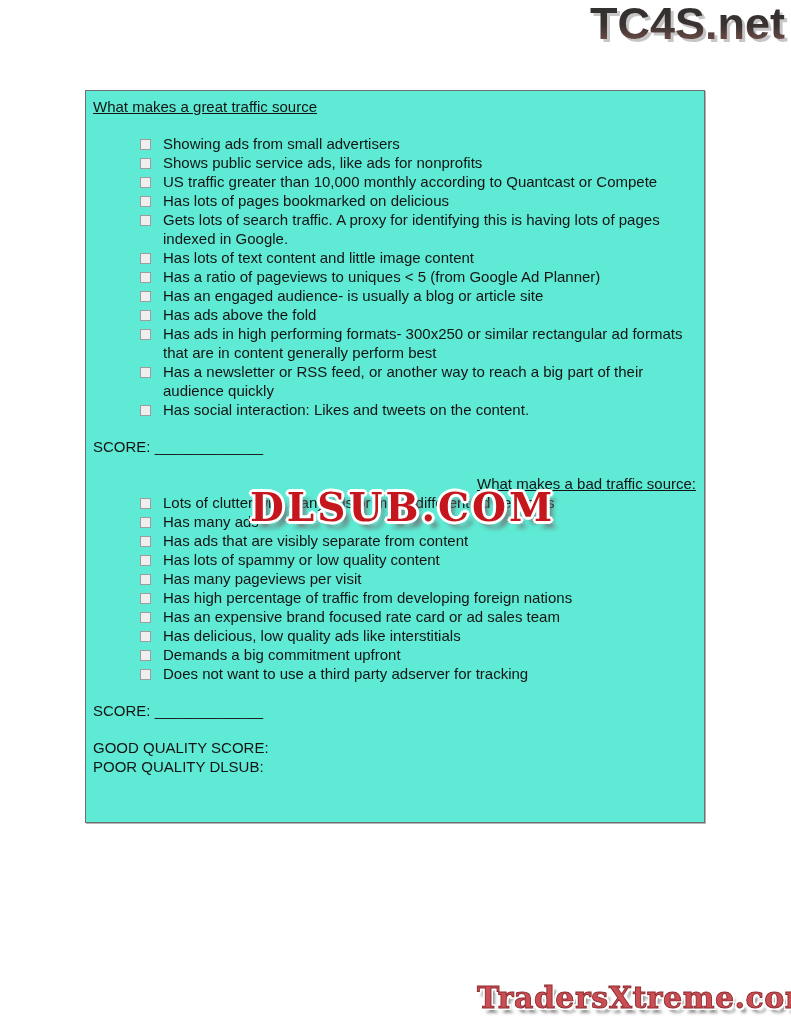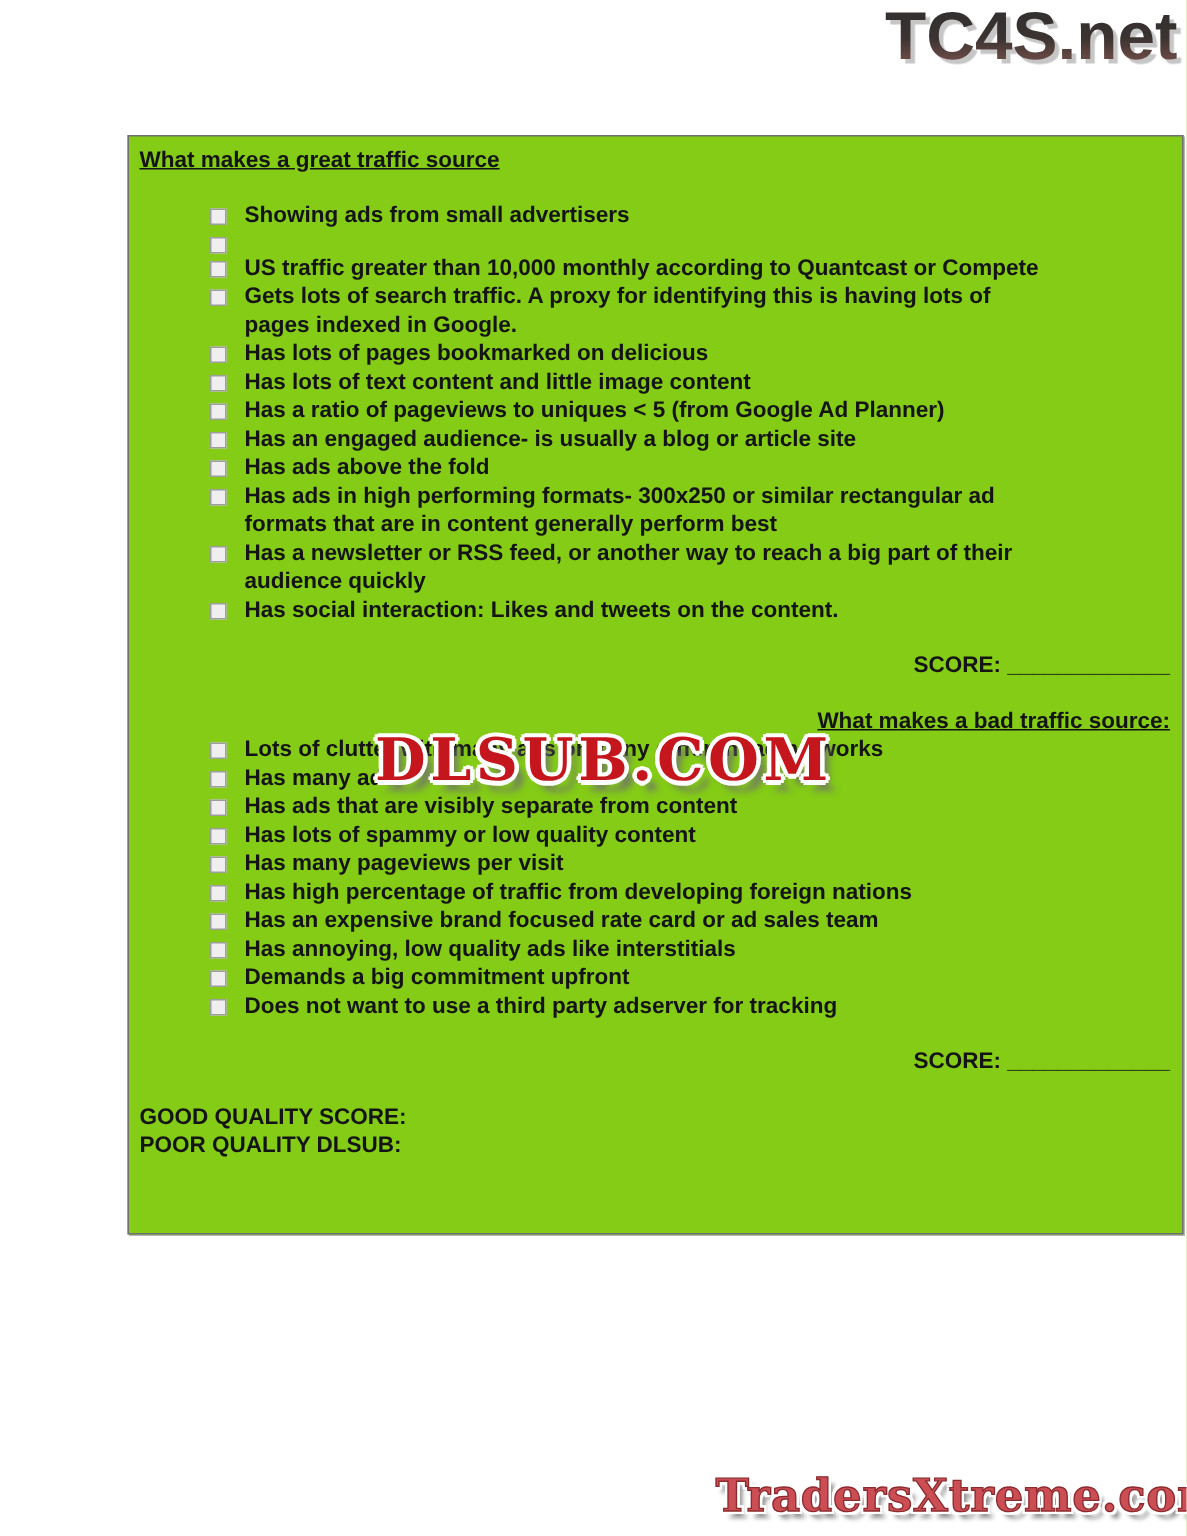--- a/index.html
+++ b/index.html
@@ -30,30 +30,29 @@
     background-clip: text;
     color: transparent;
     filter: drop-shadow(3px 3px 0.5px #c6c6c6);
   }
 
   
   .doc-box {
     position: absolute;
     left: 85px;
     top: 90px;
-    width: 704px;
+    width: 620px;
     height: 733px;
     box-sizing: border-box;
-    background: #84cc16;
+    background: #5eead4;
     border: 1px solid #6f6f6f;
     box-shadow: 1px 1px 0 #b5b5b5;
     padding: 6px 8px 0 7px;
     font-size: 15px;
     line-height: 19px;
-    font-weight: bold;
   }
   .section-title {
     text-decoration: underline;
     margin: 0 0 18px 0;
   }
   .section-title.tight {
     margin-bottom: 0;
     text-align: right;
   }
   ul.checklist {
@@ -72,21 +71,20 @@
     border: 1px solid #9d9d9d;
     background: #efefef;
     margin: 5px 12px 0 47px;
   }
   .item-text {
     flex: 1;
     max-width: 535px;
   }
   .score-line {
     margin: 18px 0 18px 0;
-    text-align: right;
   }
   .summary {
     margin-top: 18px;
   }
 
   
   .wm-dlsub {
     position: absolute;
     left: 250px;
     top: 484px;
@@ -133,35 +131,36 @@
 
   <div class="section-title">What makes a great traffic source</div>
 
   <ul class="checklist">
       <li class="check-item">
         <span class="checkbox"></span>
         <span class="item-text">Showing ads from small advertisers</span>
       </li>
       <li class="check-item">
         <span class="checkbox"></span>
+        <span class="item-text">Shows public service ads, like ads for nonprofits</span>
       </li>
       <li class="check-item">
         <span class="checkbox"></span>
         <span class="item-text">US traffic greater than 10,000 monthly according to Quantcast or Compete</span>
       </li>
       <li class="check-item">
         <span class="checkbox"></span>
+        <span class="item-text">Has lots of pages bookmarked on delicious</span>
+      </li>
+      <li class="check-item">
+        <span class="checkbox"></span>
         <span class="item-text">Gets lots of search traffic. A proxy for identifying this is having lots of pages indexed in Google.</span>
       </li>
       <li class="check-item">
         <span class="checkbox"></span>
-        <span class="item-text">Has lots of pages bookmarked on delicious</span>
-      </li>
-      <li class="check-item">
-        <span class="checkbox"></span>
         <span class="item-text">Has lots of text content and little image content</span>
       </li>
       <li class="check-item">
         <span class="checkbox"></span>
         <span class="item-text">Has a ratio of pageviews to uniques &lt; 5 (from Google Ad Planner)</span>
       </li>
       <li class="check-item">
         <span class="checkbox"></span>
         <span class="item-text">Has an engaged audience- is usually a blog or article site</span>
       </li>
@@ -211,21 +210,21 @@
       <li class="check-item">
         <span class="checkbox"></span>
         <span class="item-text">Has high percentage of traffic from developing foreign nations</span>
       </li>
       <li class="check-item">
         <span class="checkbox"></span>
         <span class="item-text">Has an expensive brand focused rate card or ad sales team</span>
       </li>
       <li class="check-item">
         <span class="checkbox"></span>
-        <span class="item-text">Has annoying, low quality ads like interstitials</span>
+        <span class="item-text">Has delicious, low quality ads like interstitials</span>
       </li>
       <li class="check-item">
         <span class="checkbox"></span>
         <span class="item-text">Demands a big commitment upfront</span>
       </li>
       <li class="check-item">
         <span class="checkbox"></span>
         <span class="item-text">Does not want to use a third party adserver for tracking</span>
       </li>
     </ul>

